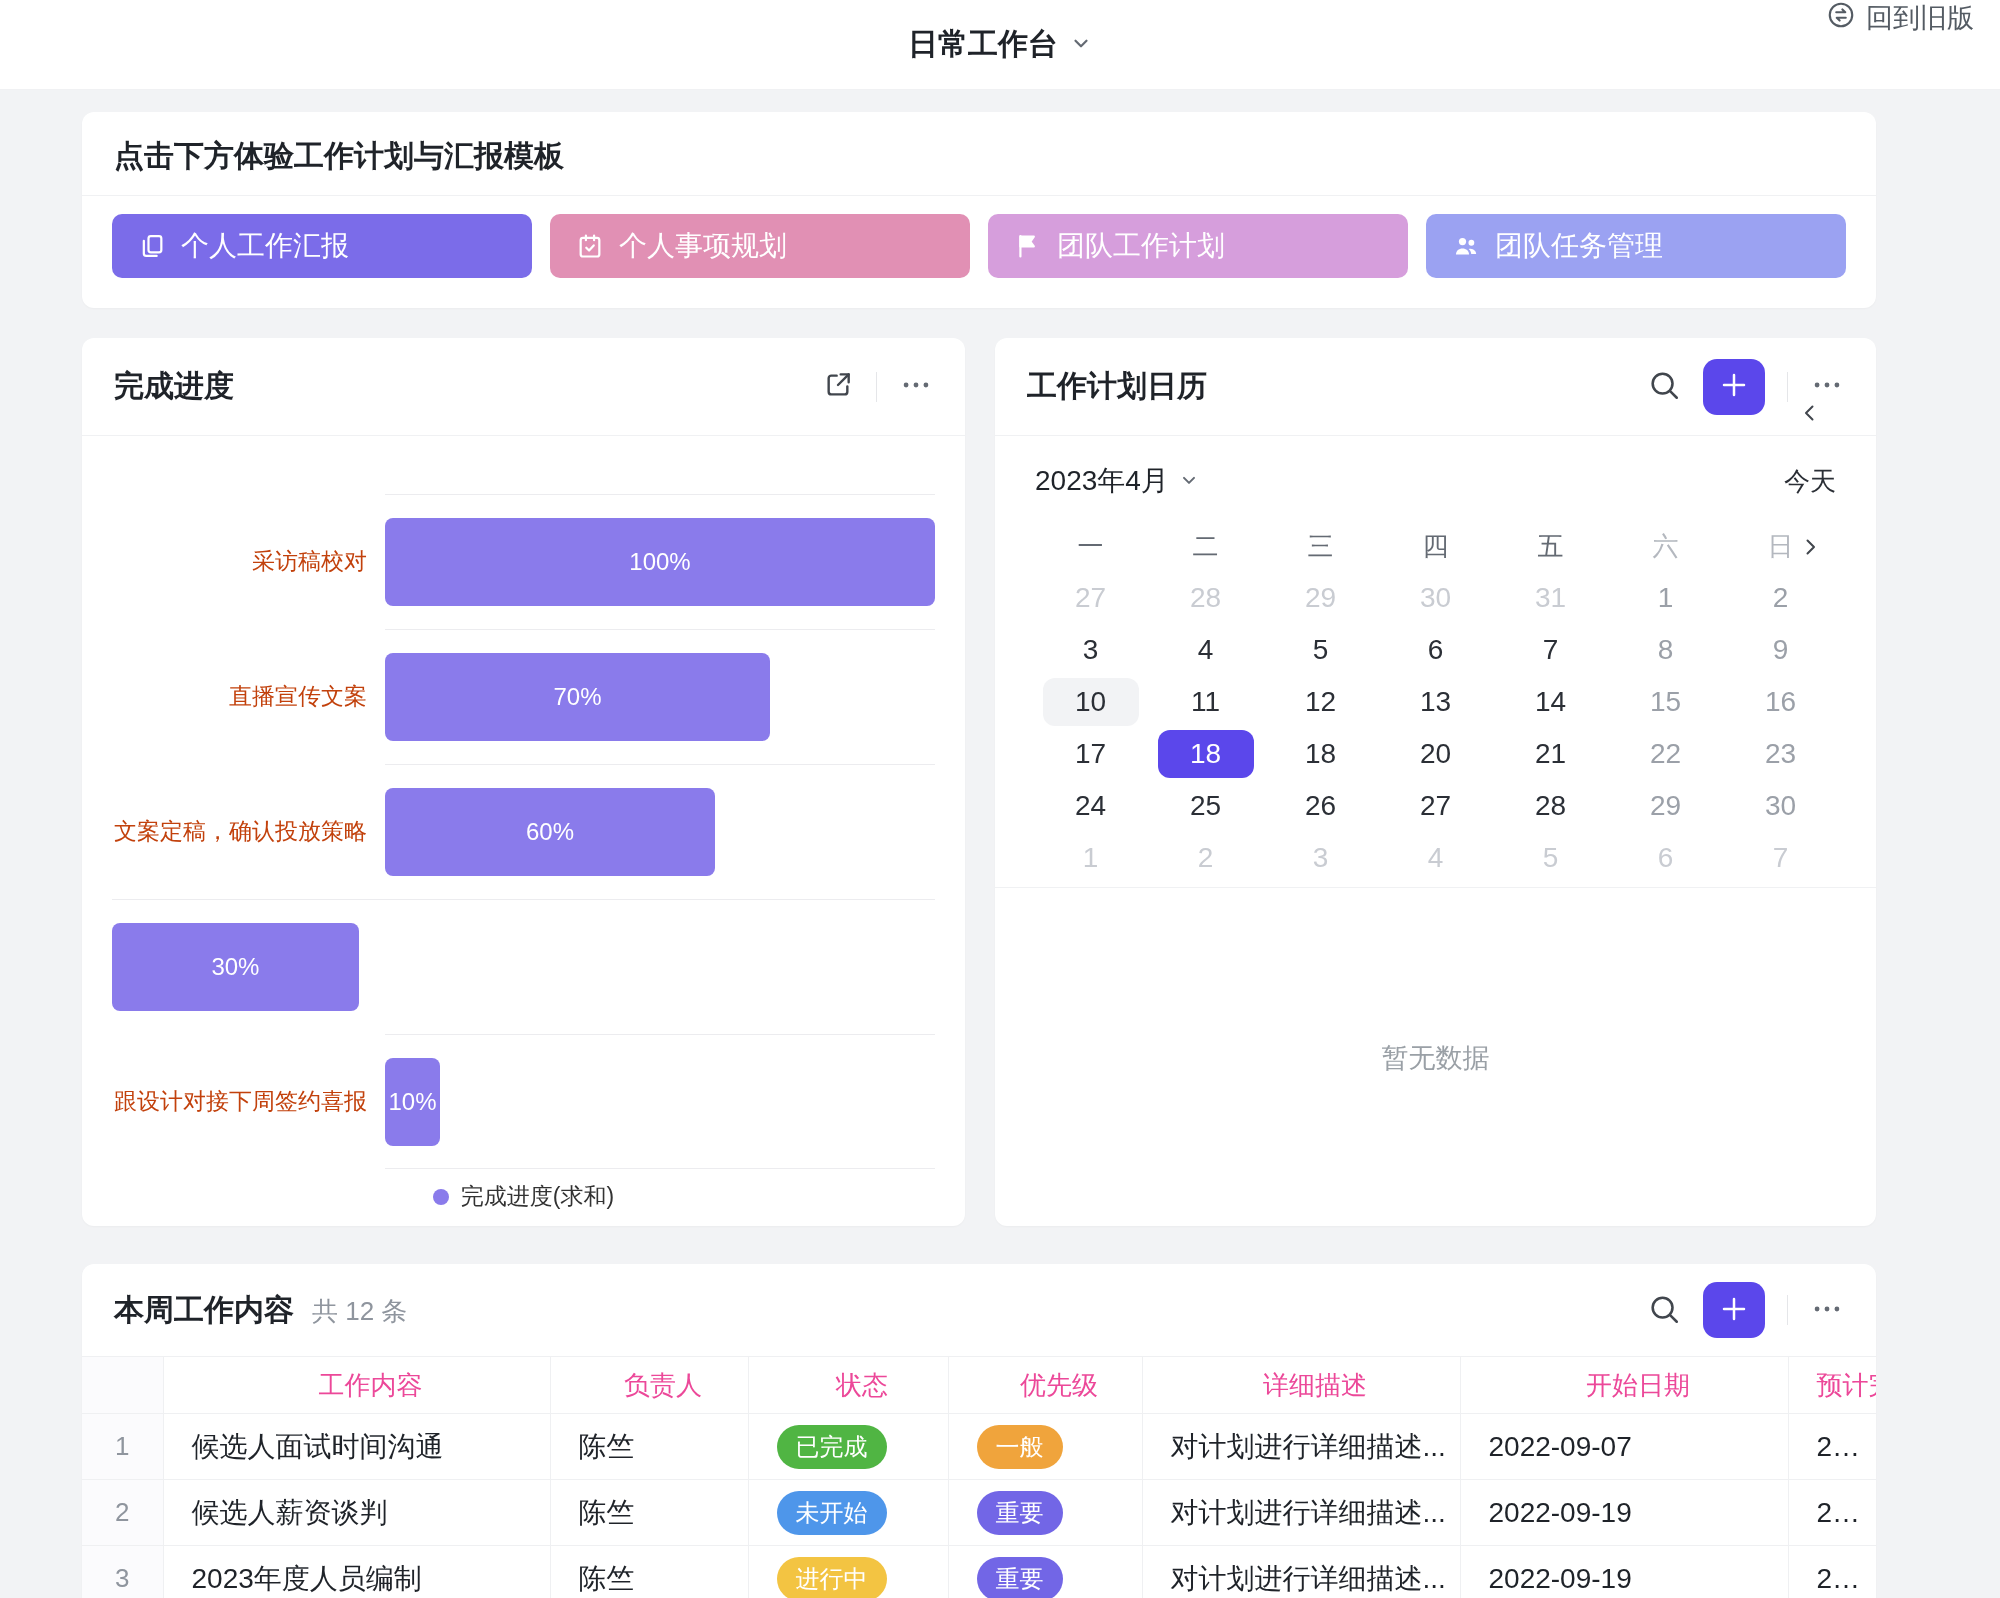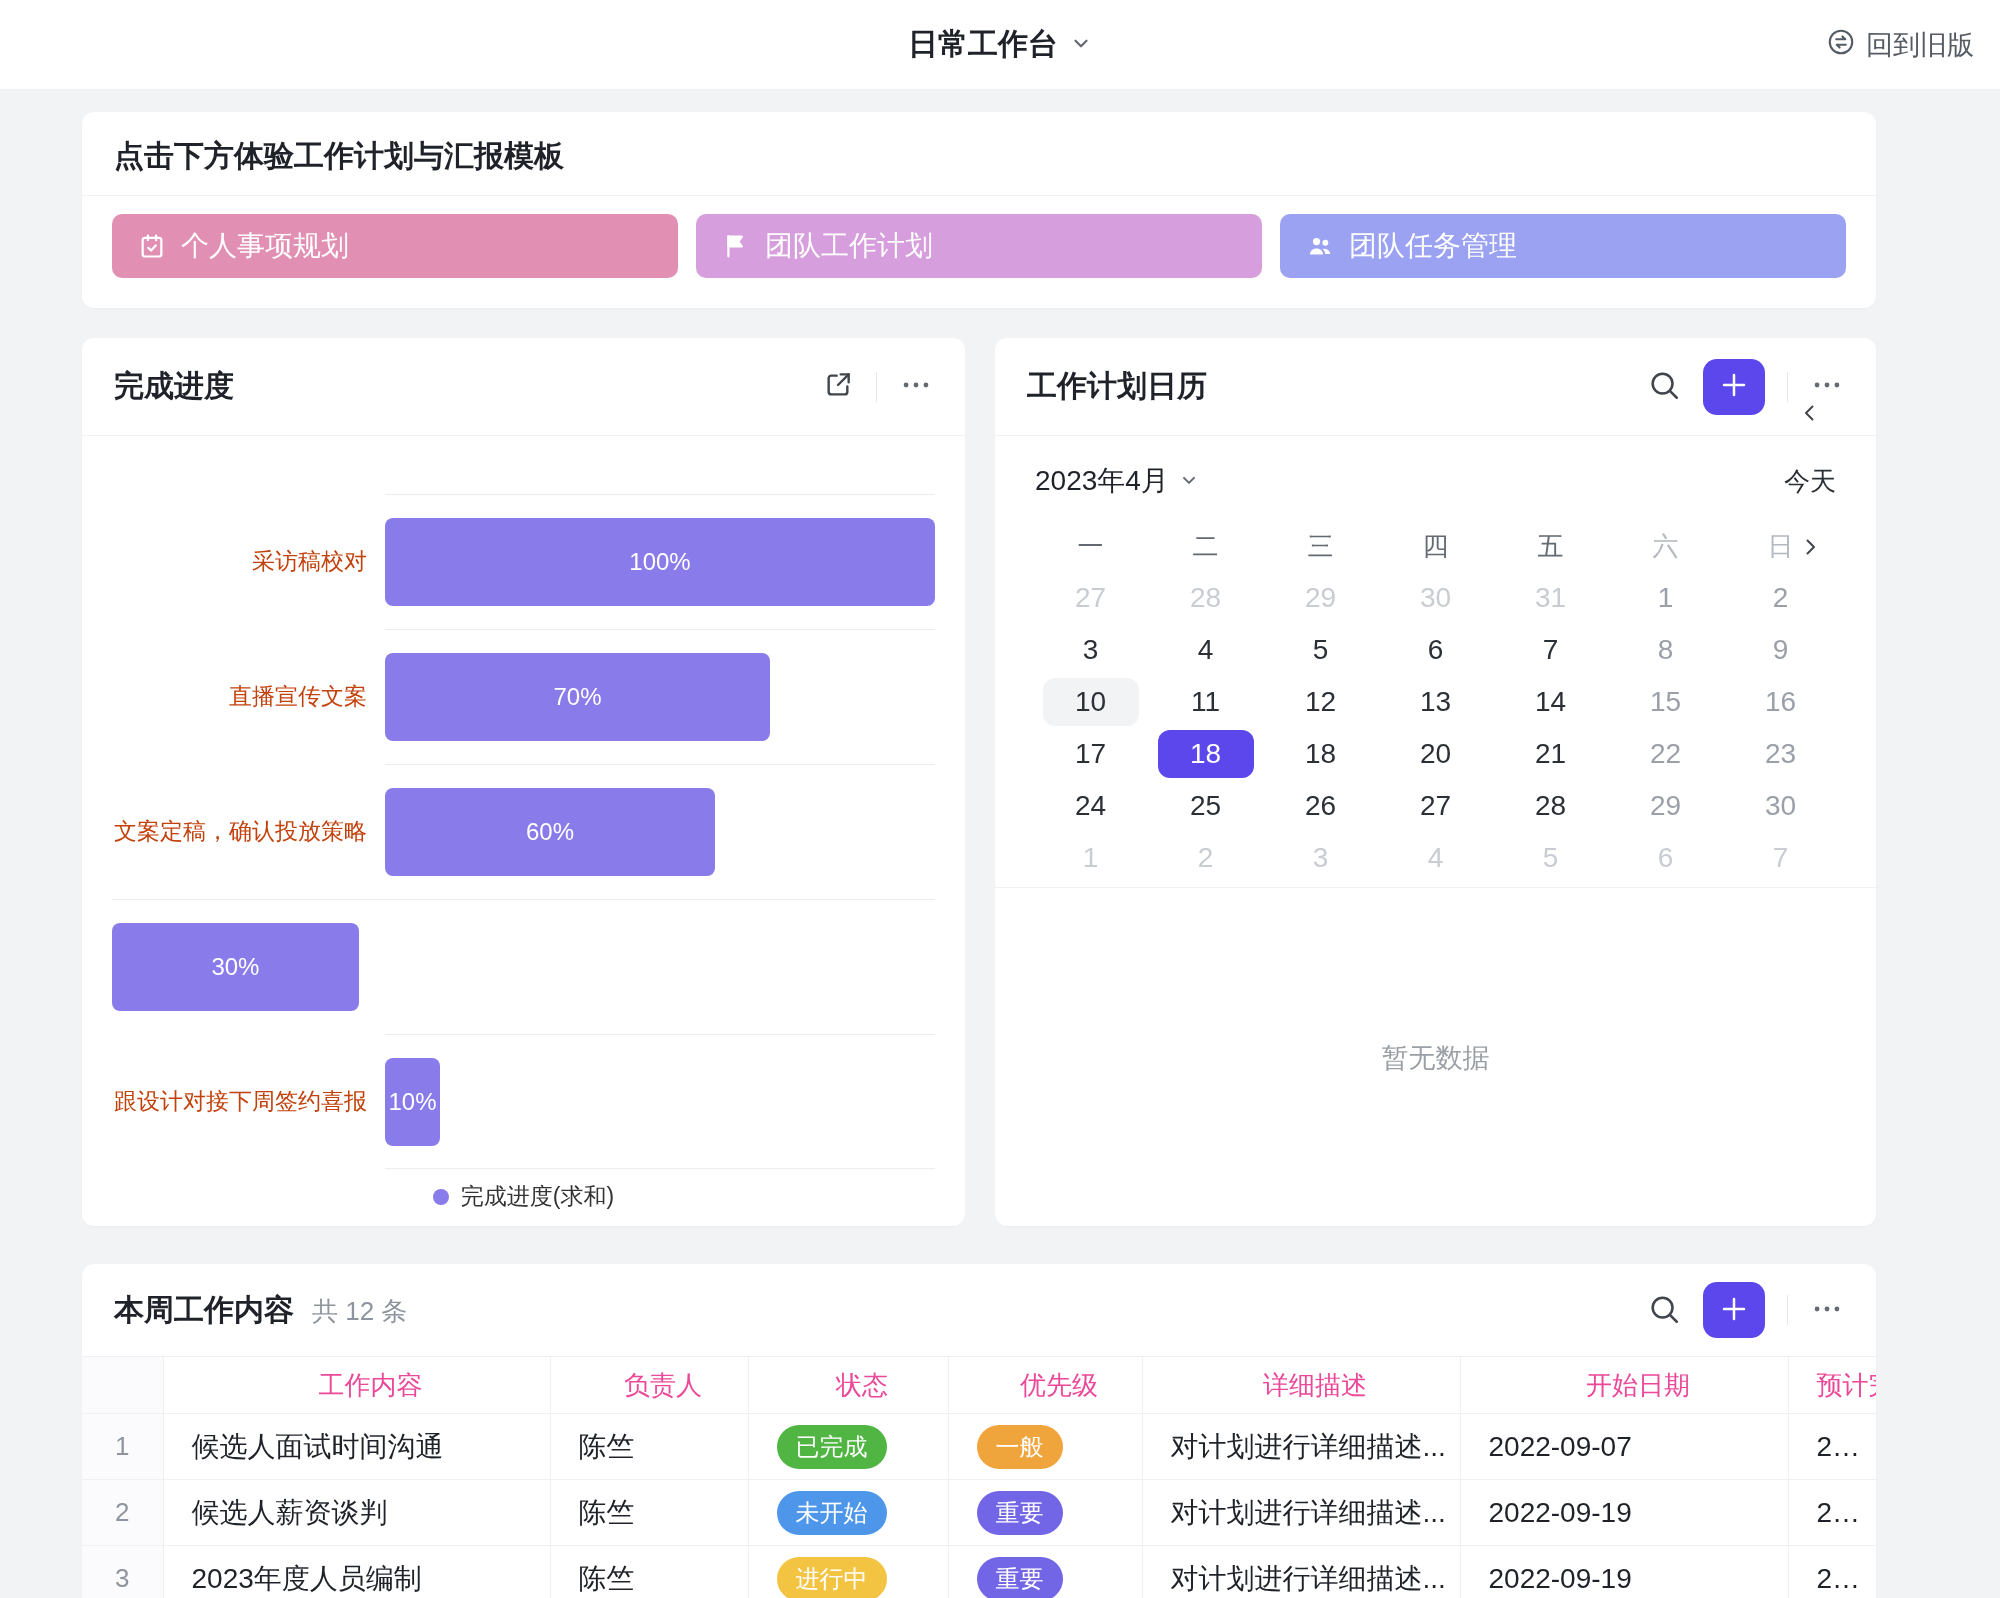--- a/index.html
+++ b/index.html
@@ -12,21 +12,21 @@
   
   .topbar {
     height:90px; background:#ffffff; position:relative;
     display:flex; align-items:center; justify-content:center;
     border-bottom:1px solid #f0f1f3;
   }
   .tb-center { display:flex; align-items:center; gap:12px; cursor:pointer; }
   .tb-title { font-size:30px; font-weight:600; color:#1f2329; }
   .tb-right {
     position:absolute; right:26px; top:0; height:90px;
-    display:flex; align-items:center; gap:10px;
+    display:flex; gap:10px;
     font-size:27px; color:#545b63; cursor:pointer;
   }
   
   main { margin:22px 82px 0; width:1794px; }
   .card { background:#fff; border-radius:12px; box-shadow:0 1px 2px rgba(31,35,41,.03); }
   
   .banner { margin-bottom:30px; }
   .banner-head { padding:24px 32px 18px; font-size:30px; font-weight:700; color:#1f2329; border-bottom:1px solid #f0f1f3; }
   .banner-body { padding:18px 30px 30px; display:flex; gap:18px; }
   .tpl-btn {
@@ -133,20 +133,29 @@
     </span>
     <span>回到旧版</span>
   </div>
 </header>
 
 <main>
 
   <section class="card banner">
     <div class="banner-head">点击下方体验工作计划与汇报模板</div>
     <div class="banner-body" id="bannerButtons">
+        <button class="tpl-btn" style="background: rgb(123, 108, 233);">
+          <span style="display: flex;">
+            <svg width="28" height="28" viewBox="0 0 24 24" fill="none" stroke="#fff" stroke-width="1.9" stroke-linecap="round" stroke-linejoin="round">
+              <rect x="9" y="3.5" width="11" height="14" rx="2"></rect>
+              <path d="M5 7.5v11a2 2 0 0 0 2 2h9"></path>
+            </svg>
+          </span>
+          <span>个人工作汇报</span>
+        </button>
         <button class="tpl-btn" style="background: rgb(225, 144, 180);">
           <span style="display: flex;">
             <svg width="28" height="28" viewBox="0 0 24 24" fill="none" stroke="#fff" stroke-width="1.9" stroke-linecap="round" stroke-linejoin="round">
               <rect x="4" y="5" width="16" height="16" rx="2"></rect>
               <path d="M8.5 3v4M15.5 3v4"></path>
               <path d="M8.8 13.5l2.4 2.4 4-4.4"></path>
             </svg>
           </span>
           <span>个人事项规划</span>
         </button>

